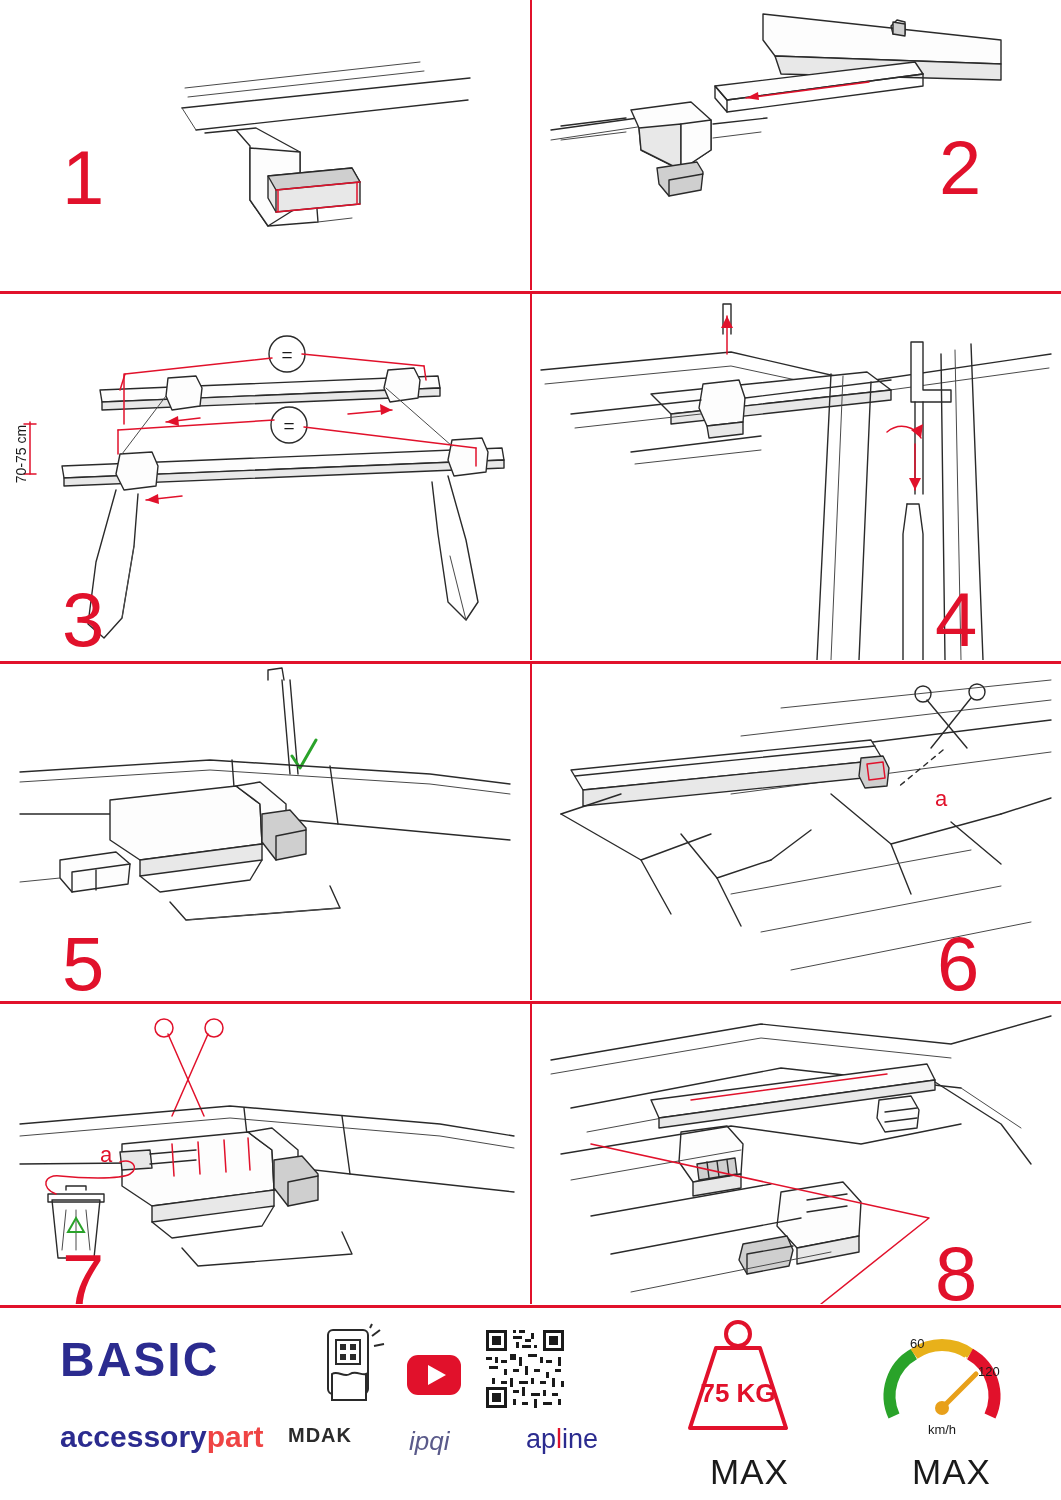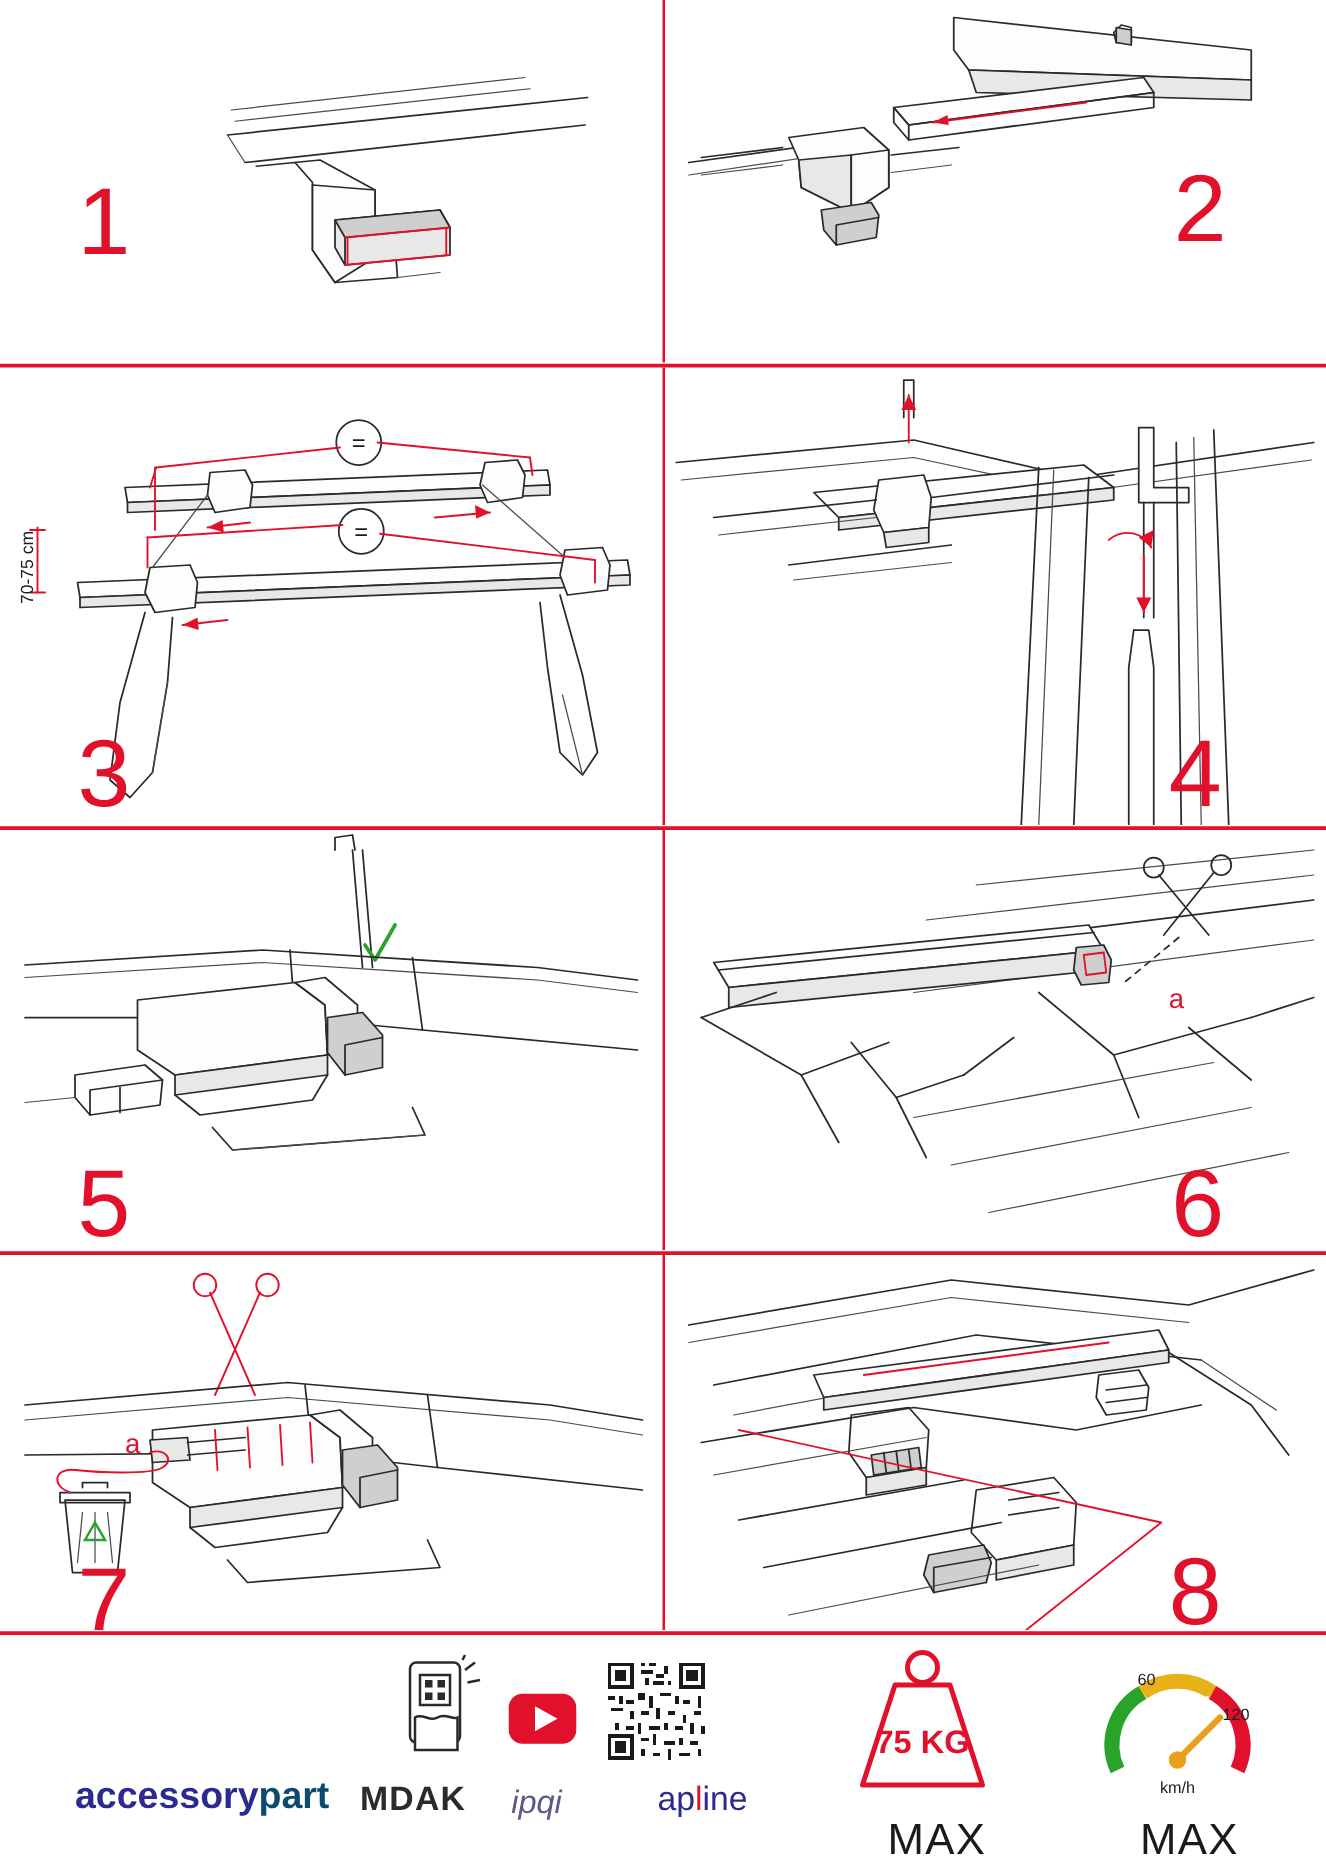--- a/index.html
+++ b/index.html
@@ -27,22 +27,22 @@
   .redf{fill:#e1112b;}
   .grn{fill:none;stroke:#2aa32a;stroke-width:3;stroke-linecap:round;stroke-linejoin:round;}
   .dash{stroke-dasharray:5 5;}
   .txt-red{fill:#e1112b;font-family:"Liberation Sans",sans-serif;}
   .txt-dk{fill:#1a1a1a;font-family:"Liberation Sans",sans-serif;}
 
   
   .footer{position:absolute;left:0;top:1306px;width:1061px;height:194px;}
   .brand-basic{position:absolute;left:60px;top:26px;font-family:"Liberation Sans",sans-serif;font-weight:bold;font-size:48px;letter-spacing:2px;color:#2b2b8f;}
   .brand-acc{position:absolute;left:60px;top:114px;font-family:"Liberation Sans",sans-serif;font-weight:bold;font-size:30px;letter-spacing:0px;color:#2b2b8f;}
-  .brand-acc .part{color:#0c4a6e;}
-  .mdak{position:absolute;left:288px;top:118px;font-family:"Liberation Sans",sans-serif;font-weight:bold;font-size:27px;color:#2b2b2b;letter-spacing:1px;}
+  .brand-acc .part{color:#ef4444;}
+  .mdak{position:absolute;left:288px;top:118px;font-family:"Liberation Sans",sans-serif;font-weight:bold;font-size:20px;color:#2b2b2b;letter-spacing:1px;}
   .ipqi{position:absolute;left:409px;top:120px;font-family:"Liberation Sans",sans-serif;font-size:26px;color:#5a5a8a;font-style:italic;}
   .apline{position:absolute;left:486px;top:118px;font-family:"Liberation Sans",sans-serif;font-size:27px;color:#2b2b8f;margin-left:40px;}
   .apline .red-i{color:#e1112b;}
   .maxlabel{position:absolute;font-family:"Liberation Sans",sans-serif;font-size:35px;color:#1a1a1a;letter-spacing:1px;}
   .kgtxt{font-family:"Liberation Sans",sans-serif;fill:#e1112b;font-weight:bold;}
 </style>
 </head>
 <body>
 
 <div class="sheet">
@@ -355,20 +355,21 @@
 
       <path class="red" d="M60 140 L398 214 L290 300"></path>
     </svg>
     <div class="num" style="left:404px;top:232px;">8</div>
   </div>
 
   <div class="rule" style="top:1305px;"></div>
 
   <div class="footer">
 
+    <div class="brand-basic">BASIC</div>
     <div class="brand-acc">
       <span>accessory</span><span class="part">part</span>
     </div>
 
     <svg style="position:absolute;left:310px;top:20px;" width="86" height="86" viewBox="0 0 86 86">
       <rect x="18" y="4" width="40" height="64" rx="5" fill="#fff" stroke="#2a2a2a" stroke-width="2"></rect>
       <rect x="26" y="14" width="24" height="24" fill="none" stroke="#2a2a2a" stroke-width="2"></rect>
       <rect x="30" y="18" width="6" height="6" fill="#2a2a2a"></rect>
       <rect x="40" y="18" width="6" height="6" fill="#2a2a2a"></rect>
       <rect x="30" y="28" width="6" height="6" fill="#2a2a2a"></rect>

